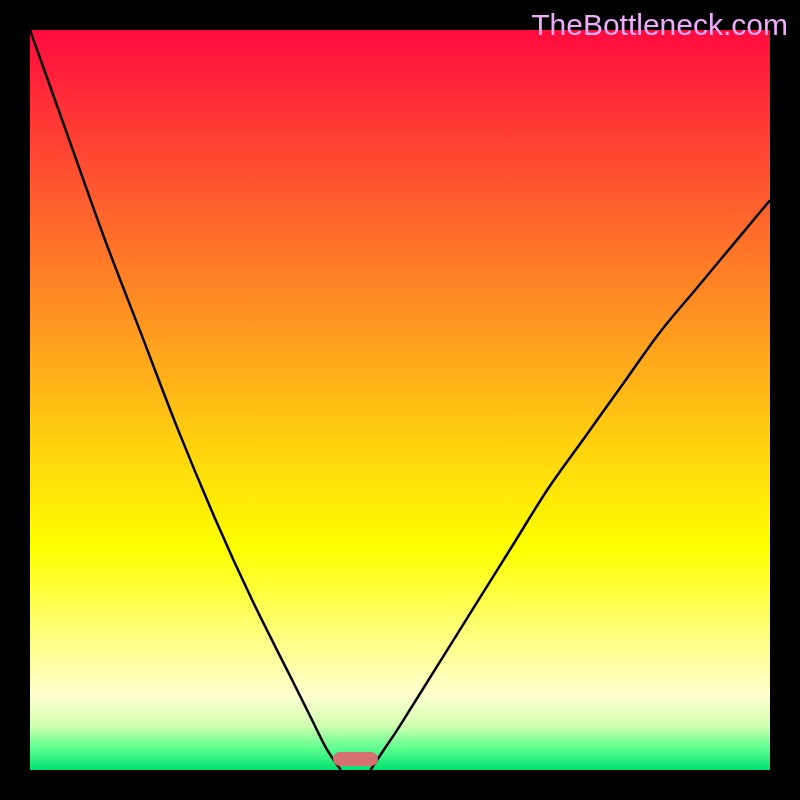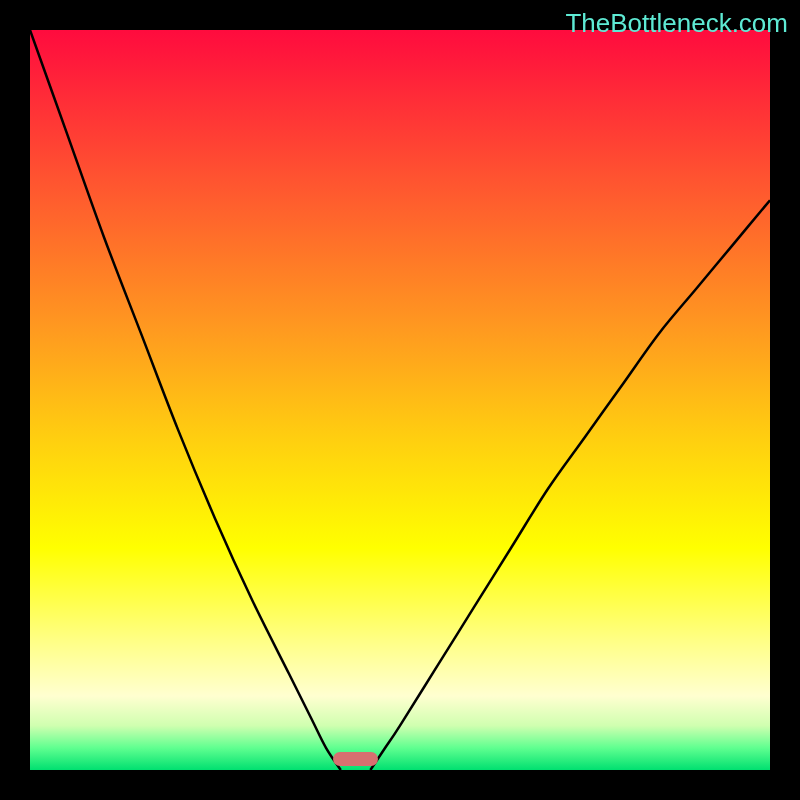--- a/index.html
+++ b/index.html
@@ -11,22 +11,22 @@
       width: 800px;
       height: 800px;
       background: #000;
       position: relative;
       font-family: Arial, sans-serif;
     }
     .watermark {
       position: absolute;
       top: 8px;
       right: 12px;
-      color: #5eead4;
-      font-size: 26px;
+      color: #f0abfc;
+      font-size: 30px;
       z-index: 10;
     }
     .frame {
       position: absolute;
       top: 30px;
       left: 30px;
       width: 740px;
       height: 740px;
       background: #000;
     }

